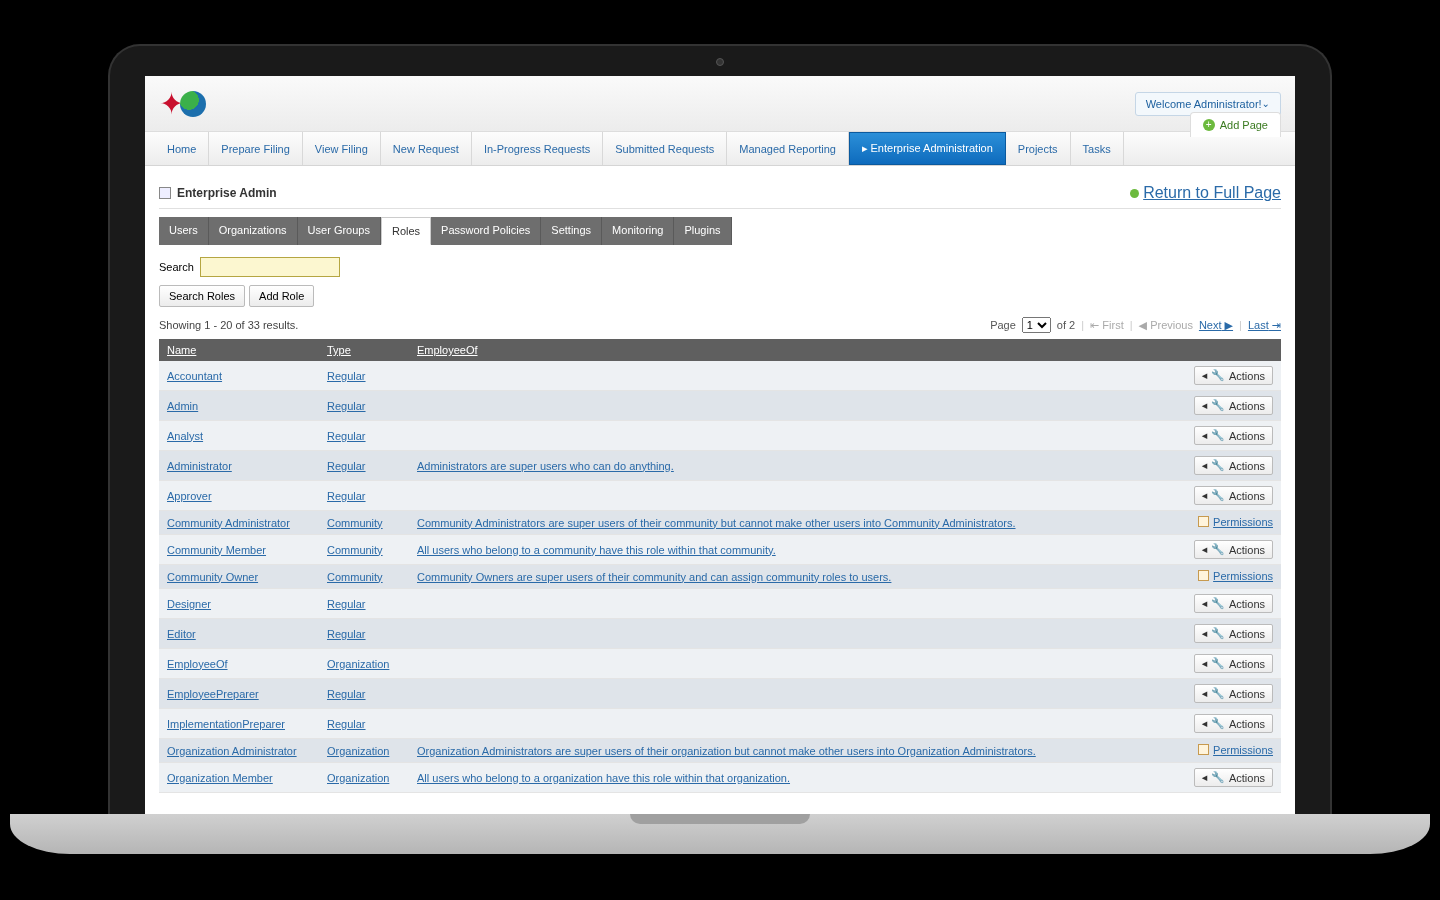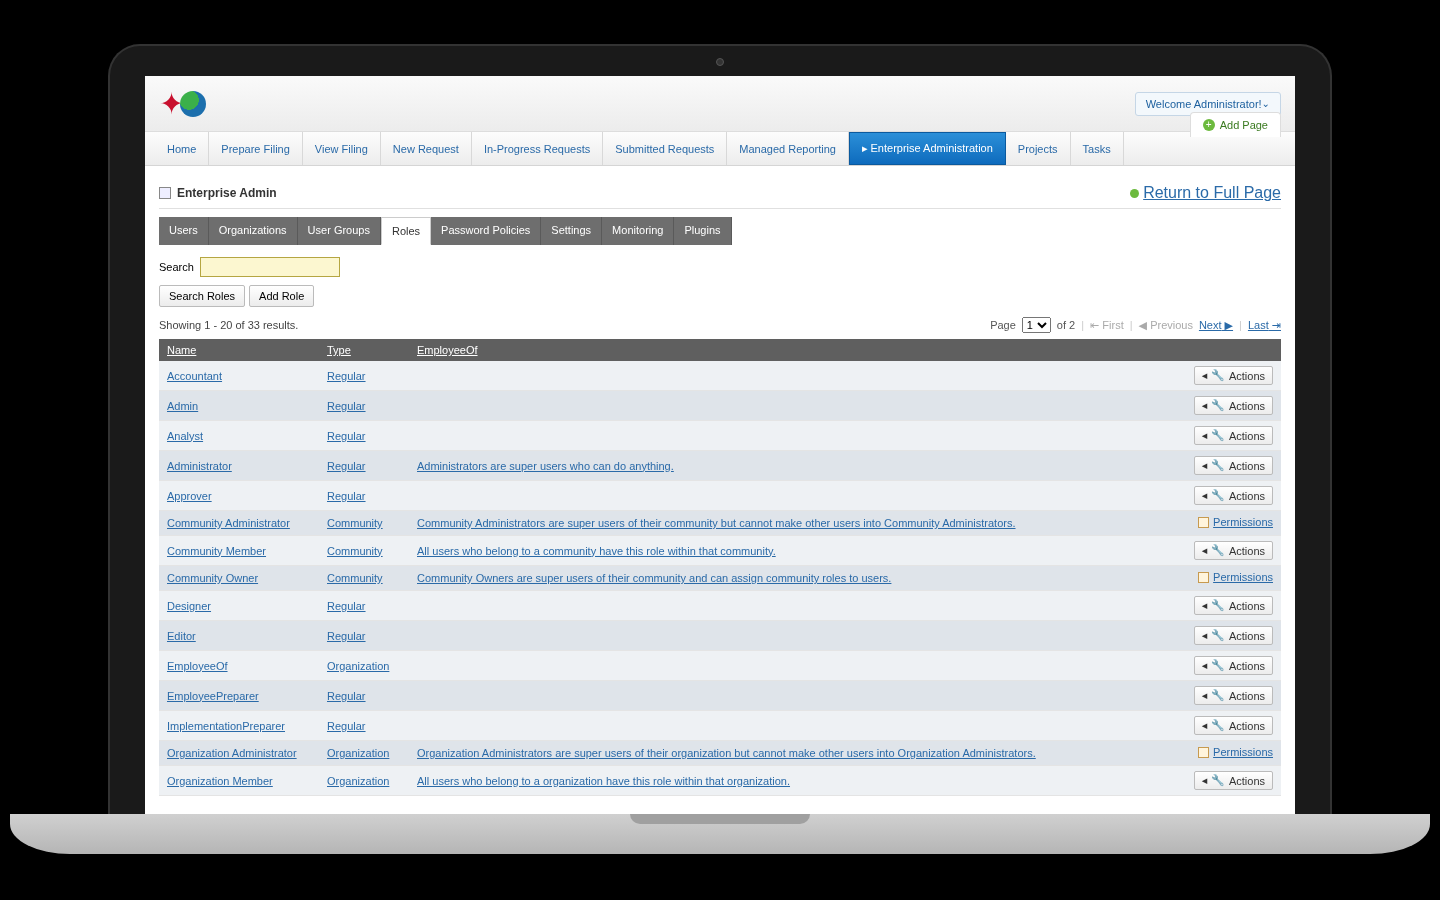--- a/index.html
+++ b/index.html
@@ -177,21 +177,21 @@
   .action-btn {
     display:inline-flex; align-items:center; gap:4px;
     border:1px solid #bbb; background:linear-gradient(#fff,#ececec);
     padding:2px 7px; border-radius:2px; cursor:pointer;
     color:#333;
   }
   .wrench { color:#e6a13c; font-size:11px; }
   .perm-icon {
     width:11px;height:11px;border:1px solid #c79a4f;background:#fff4dc;display:inline-block;
   }
-  .perm-link { color:#2a6aa8; text-decoration:underline; cursor:pointer; display:inline-flex; align-items:flex-end; gap:4px;}
+  .perm-link { color:#2a6aa8; text-decoration:underline; cursor:pointer; display:inline-flex; align-items:flex-start; gap:4px;}
   .col-name { width:160px;}
   .col-type { width:90px;}
   .col-action { width:110px;}
   .logo-leaf { color:#c8102e; font-size:30px; line-height:1; }
   .logo-globe {
     width:26px; height:26px; border-radius:50%;
     background: radial-gradient(circle at 35% 35%, #3bb04a 0 40%, #1c6fad 41% 100%);
     margin-left:-6px;
   }
 </style>

